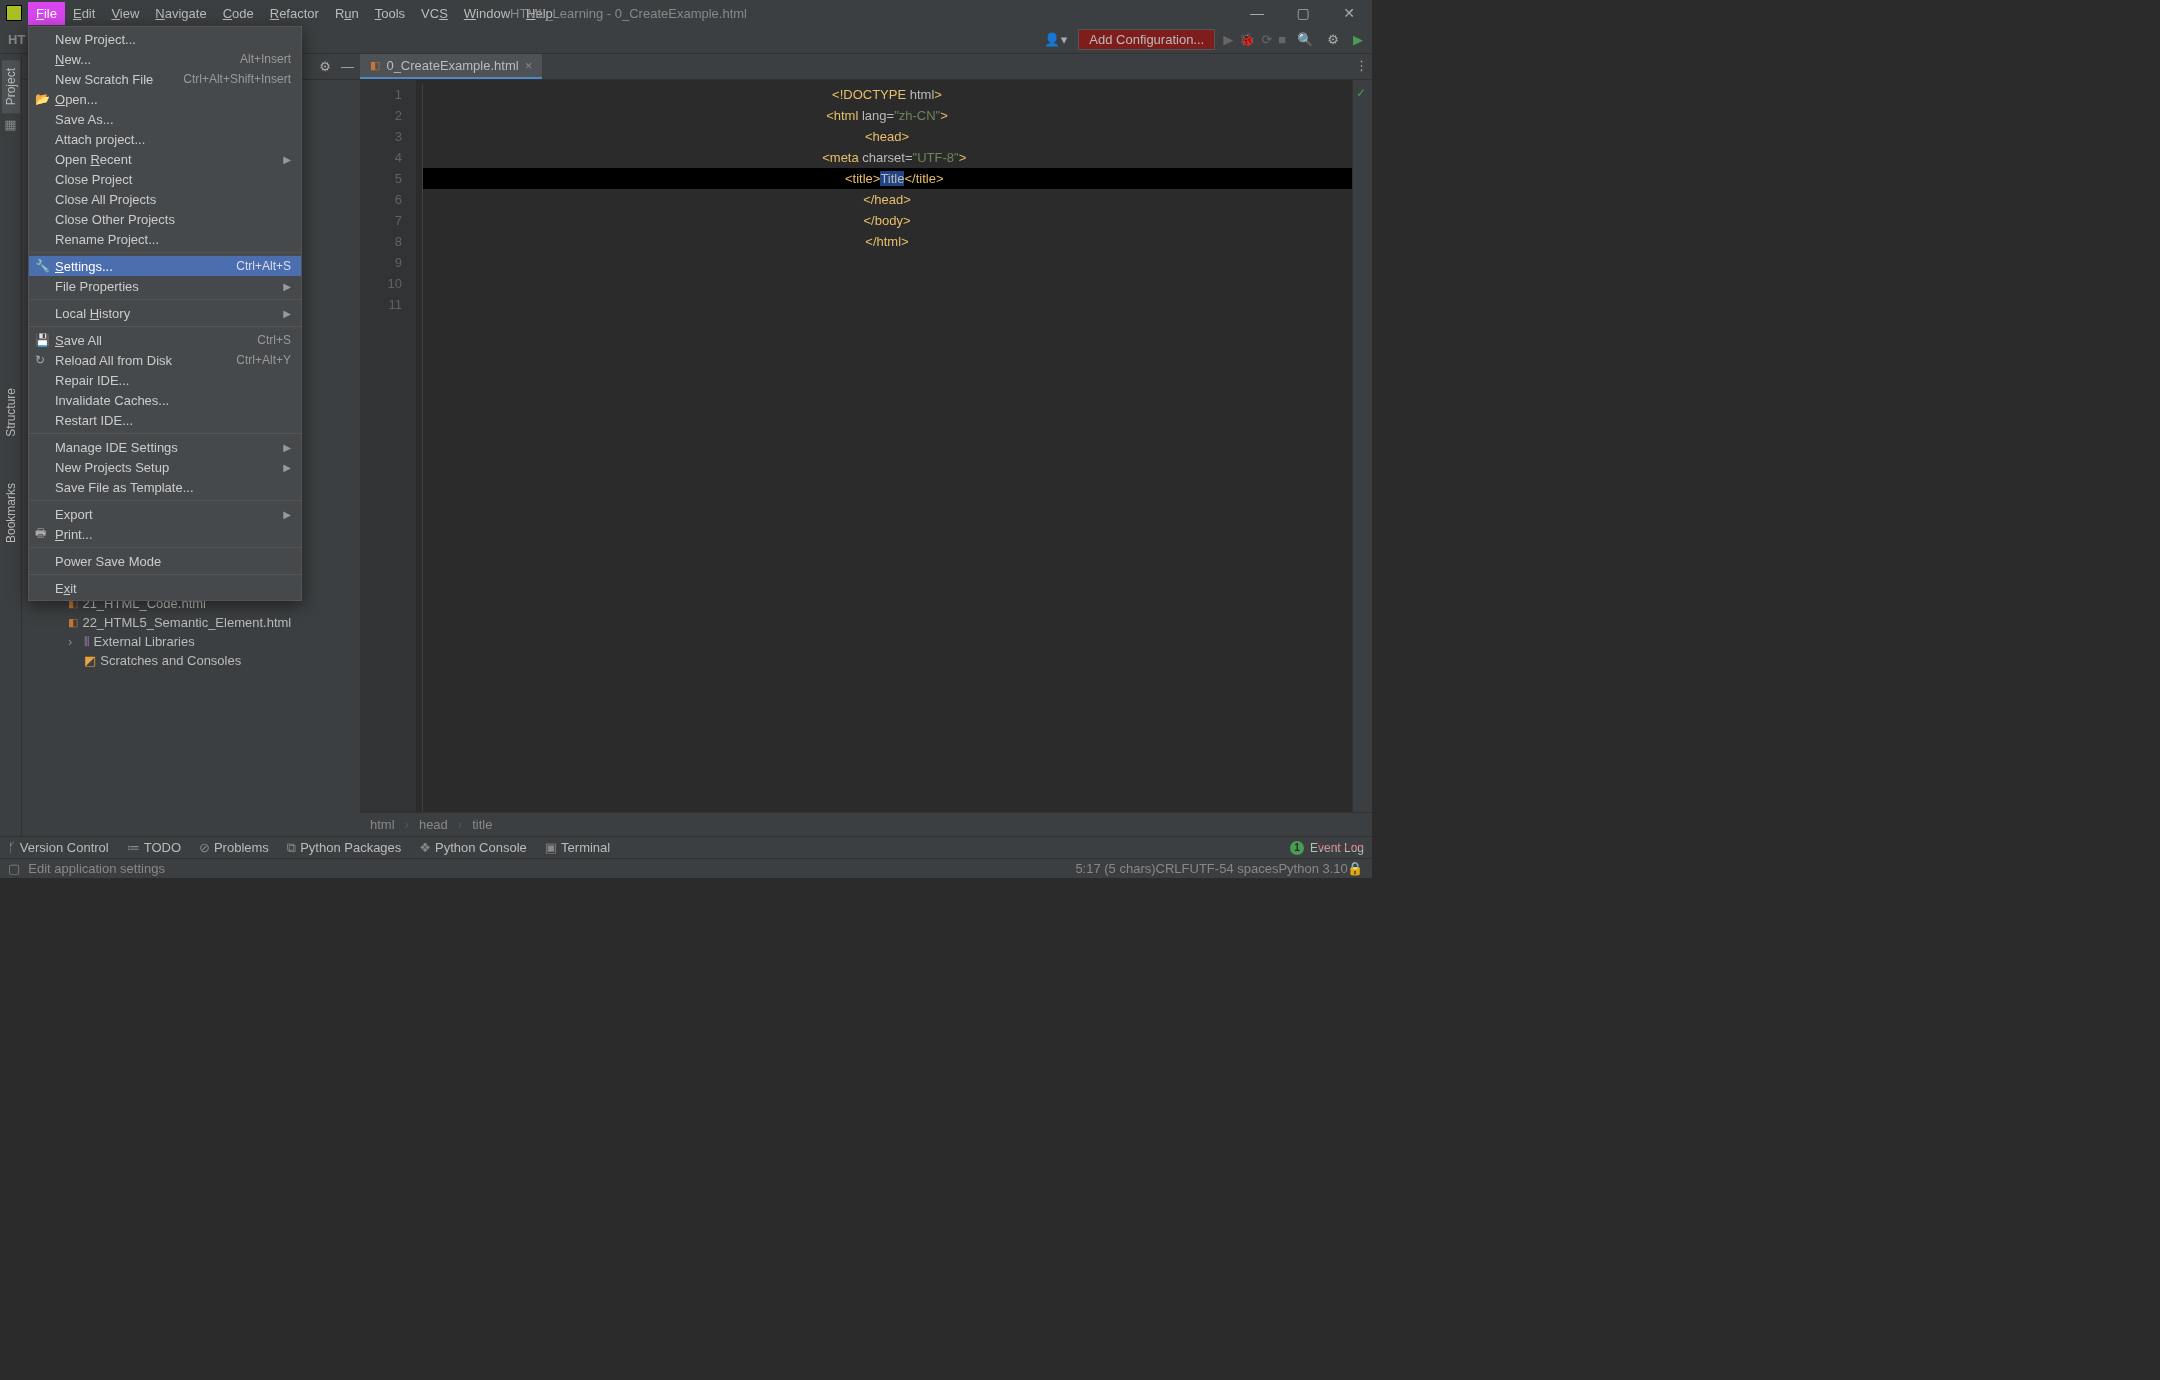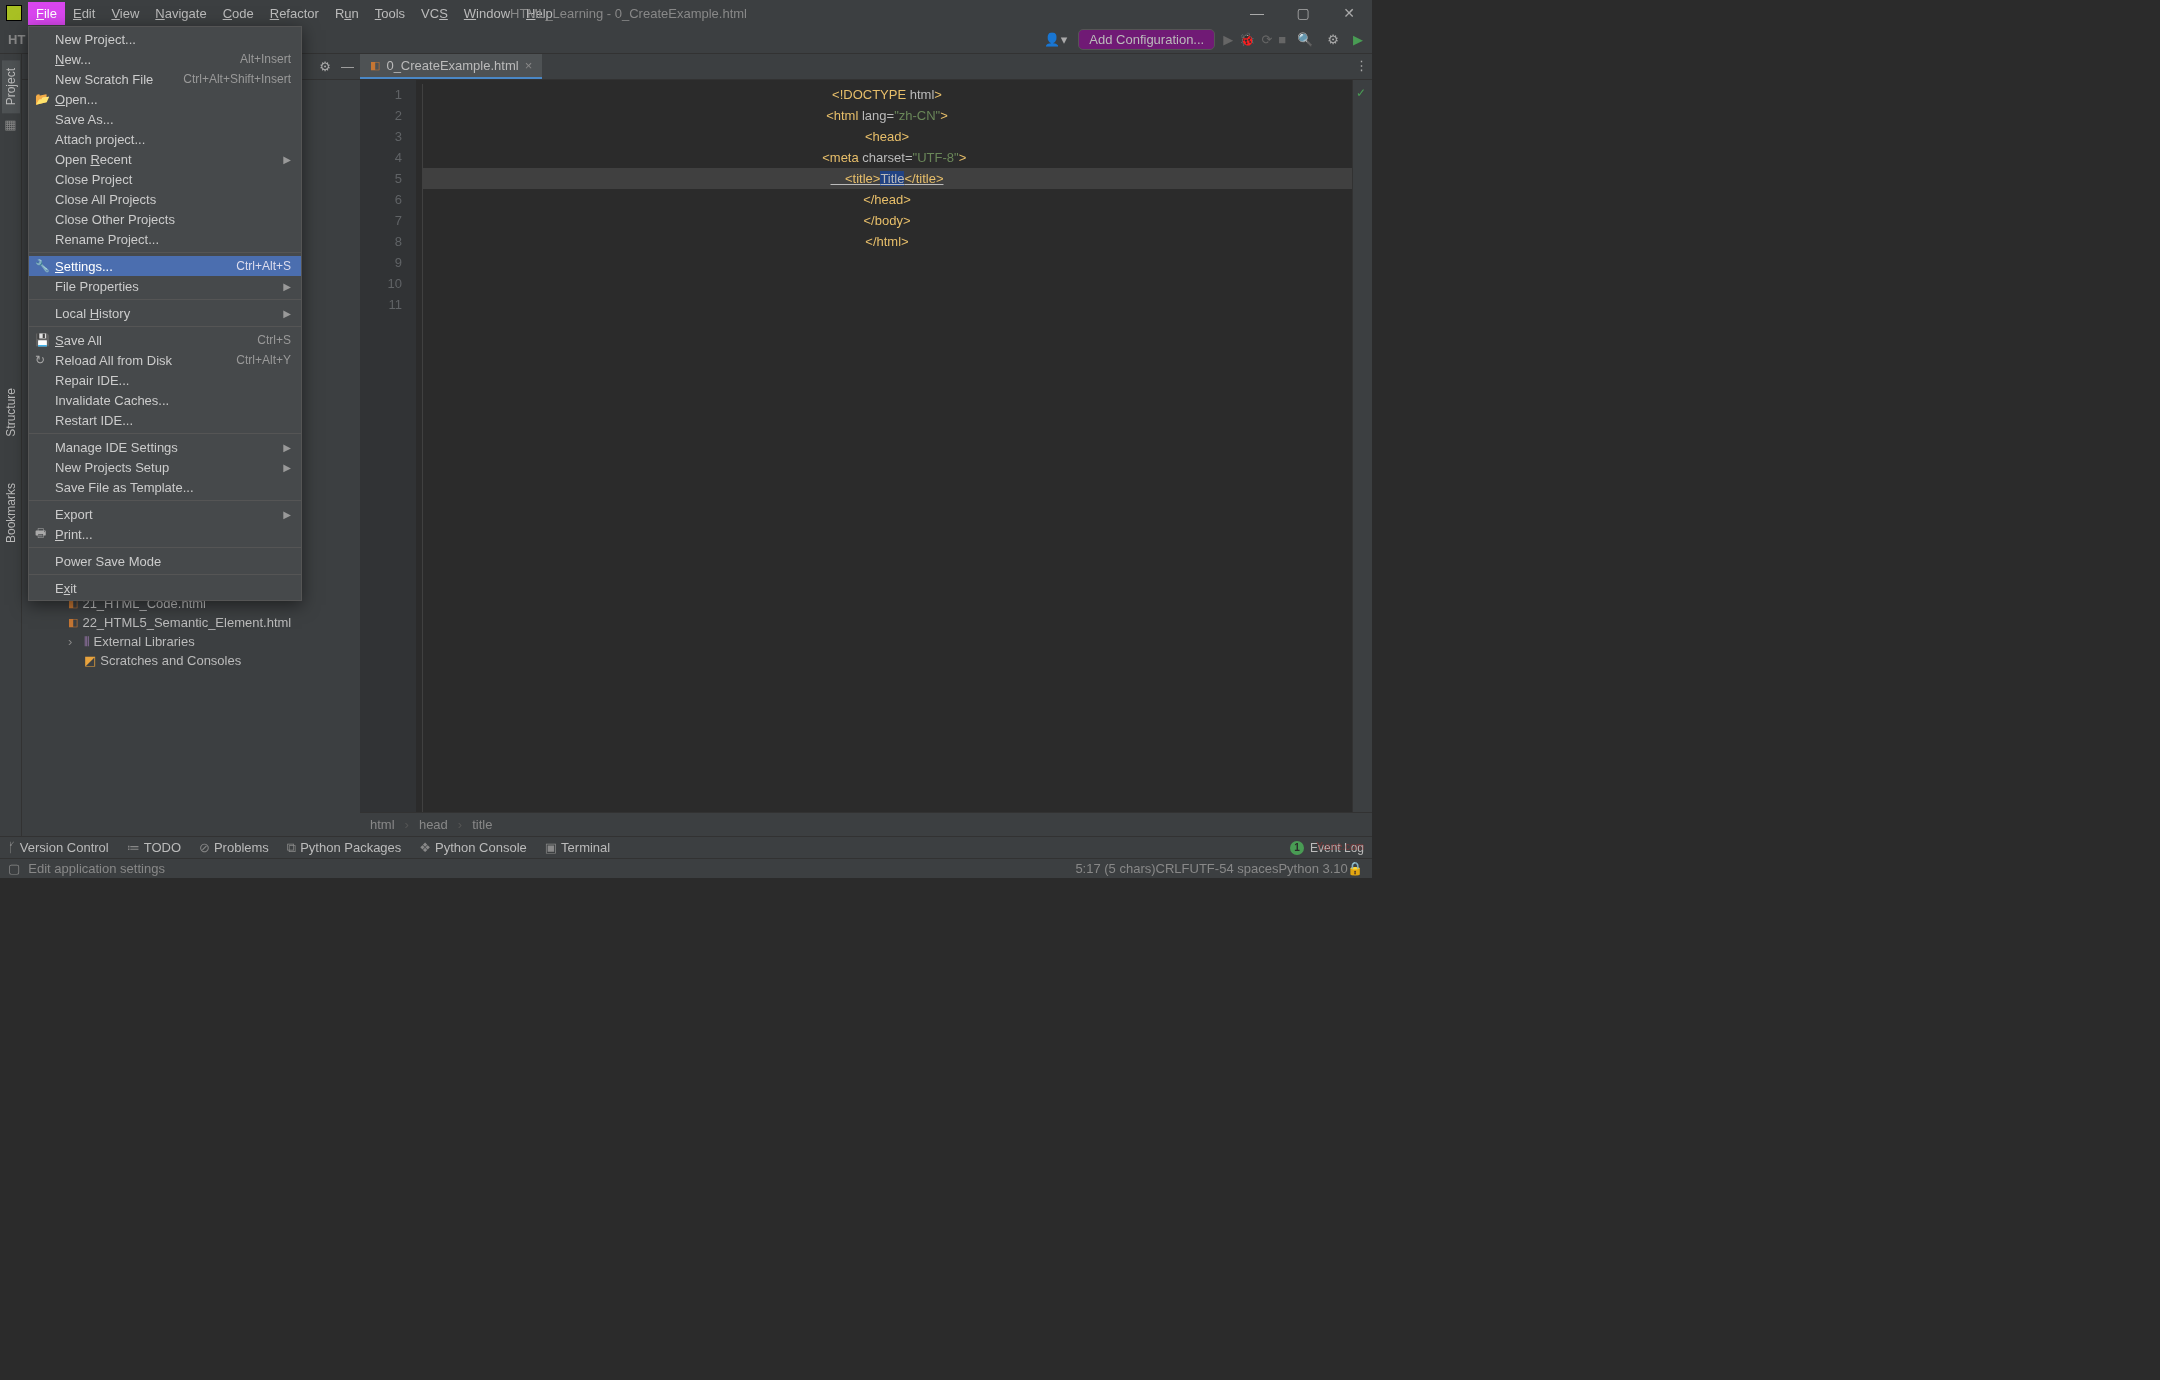--- a/index.html
+++ b/index.html
@@ -9,40 +9,40 @@
 .menubar { display: flex; }
 .menu-item { padding: 4px 8px; color: #bbb; cursor: pointer; }
 .menu-item.active { background: #d946ef; color: #fff; }
 .mnemonic { text-decoration: underline; }
 .title-text { position: absolute; left: 510px; color: #888; }
 .window-controls { position: absolute; right: 0; display: flex; }
 .window-controls span { width: 46px; text-align: center; color: #aaa; font-size: 14px; cursor: pointer; }
 .toolbar { height: 28px; background: #3c3f41; border-bottom: 1px solid #323232; display: flex; align-items: center; justify-content: flex-end; padding-right: 6px; gap: 8px; }
 .toolbar .left { position: absolute; left: 8px; display:flex; align-items:center; font-weight:bold; color:#888;}
 .tb-icon { color: #aaa; cursor: pointer; padding: 0 3px; }
-.add-config { background: #701a75; border: 1px solid #555; color: #bbb; padding: 2px 10px; border-radius: 5px; cursor: pointer; }
+.add-config { background: #7f1d1d; border: 1px solid #555; color: #bbb; padding: 2px 10px; border-radius: 0; cursor: pointer; }
 .icon-stack { display:flex; gap:6px; color:#666; }
 .icon-stack span { cursor:pointer; }
 .play-badge { color:#499c54; }
 .main { display: flex; height: calc(100% - 26px - 28px - 22px - 20px); position: relative; }
 .left-gutter { width: 22px; background: #3c3f41; border-right: 1px solid #323232; display:flex; flex-direction:column; align-items:center; padding-top:6px; }
 .vertical-tab { writing-mode: vertical-rl; transform: rotate(180deg); padding: 8px 2px; color: #bbb; cursor:pointer; font-size:12px; }
 .vt-icon { margin-top:4px; color:#888; }
 .project-panel { width: 338px; background: #3c3f41; position: relative; }
 .project-header { height: 26px; display:flex; align-items:center; justify-content:flex-end; padding:0 6px; gap:10px; color:#aaa; border-bottom:1px solid #323232;}
 .editor-area { flex: 1; background: #2b2b2b; display:flex; flex-direction:column; position:relative;}
 .tab-bar { height: 26px; background: #3c3f41; display:flex; align-items:flex-end; border-bottom:1px solid #323232; }
 .tab { background:#4e5254; padding:4px 10px; color:#bbb; display:flex; align-items:center; gap:6px; border-bottom:2px solid #4a88c7; }
 .tab .close { color:#888; cursor:pointer; }
 .file-icn { color:#c57633; font-size:11px; }
 .code-area { flex:1; display:flex; position:relative; }
 .gutter { width: 56px; background:#313335; text-align:right; padding:4px 14px 0 0; color:#606366; font-family:"JetBrains Mono","Consolas",monospace; font-size:13px; line-height:21px; }
 .code { flex:1; padding:4px 0 0 6px; font-family:"JetBrains Mono","Consolas",monospace; font-size:13px; line-height:21px; position:relative;text-align:center;}
 .code .line { white-space:pre; }
-.code .line.hl { background:#404040;text-decoration:underline; }
+.code .line.hl { background:#000000; }
 .indent-guide { border-left:1px solid #404040; position:absolute; top:4px; bottom:0; left:6px; }
 .t-tag { color:#e8bf6a; }
 .t-attr { color:#bababa; }
 .t-str { color:#6a8759; }
 .t-txt { color:#bababa; }
 .sel { background:#214283; }
 .right-gutter { width:20px; background:#3c3f41; border-left:1px solid #323232; position:relative;}
 .check { color:#499c54; position:absolute; top:6px; left:3px; font-size:12px;}
 .breadcrumb { height:24px; background:#3c3f41; display:flex; align-items:center; padding-left:420px; color:#888; gap:10px; border-top:1px solid #323232;}
 .breadcrumb span.sep { color:#555; }

